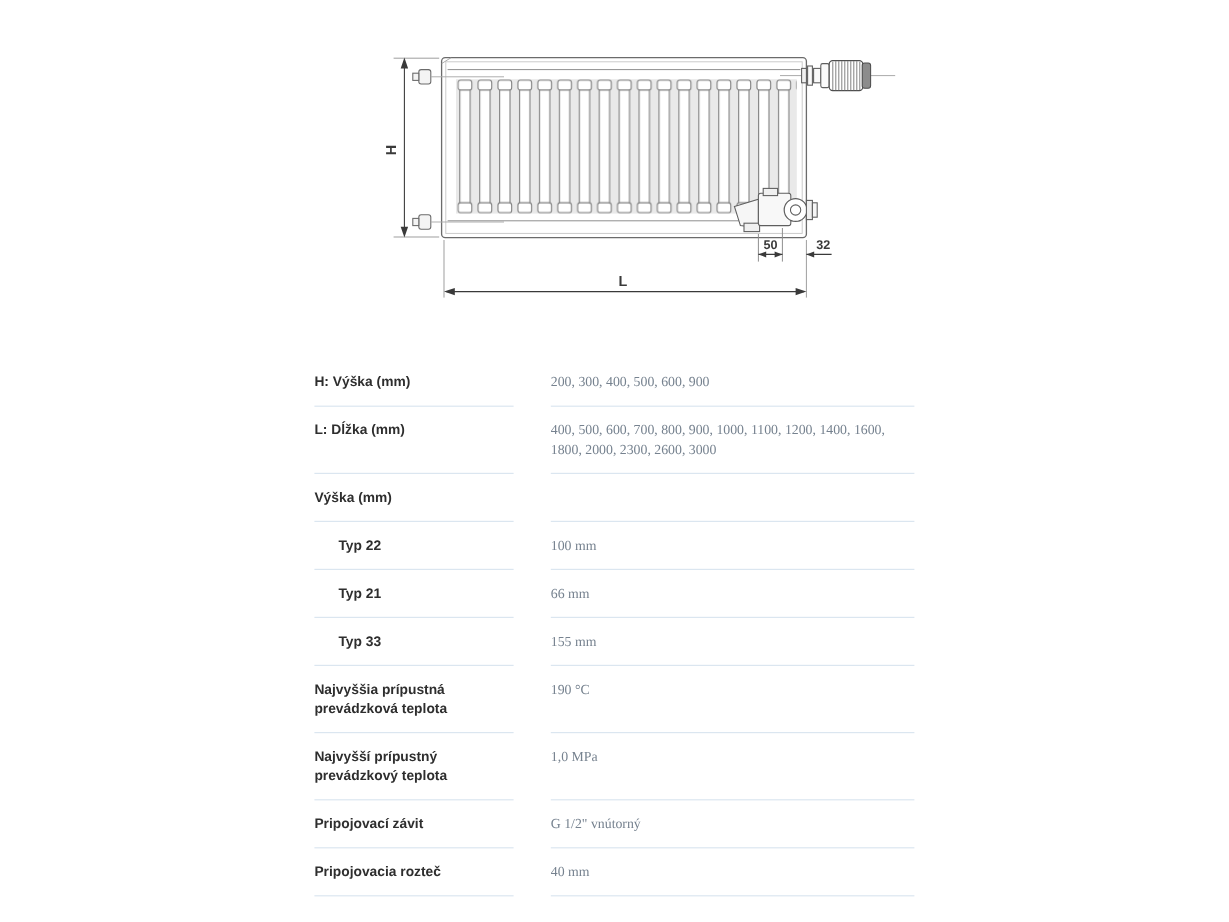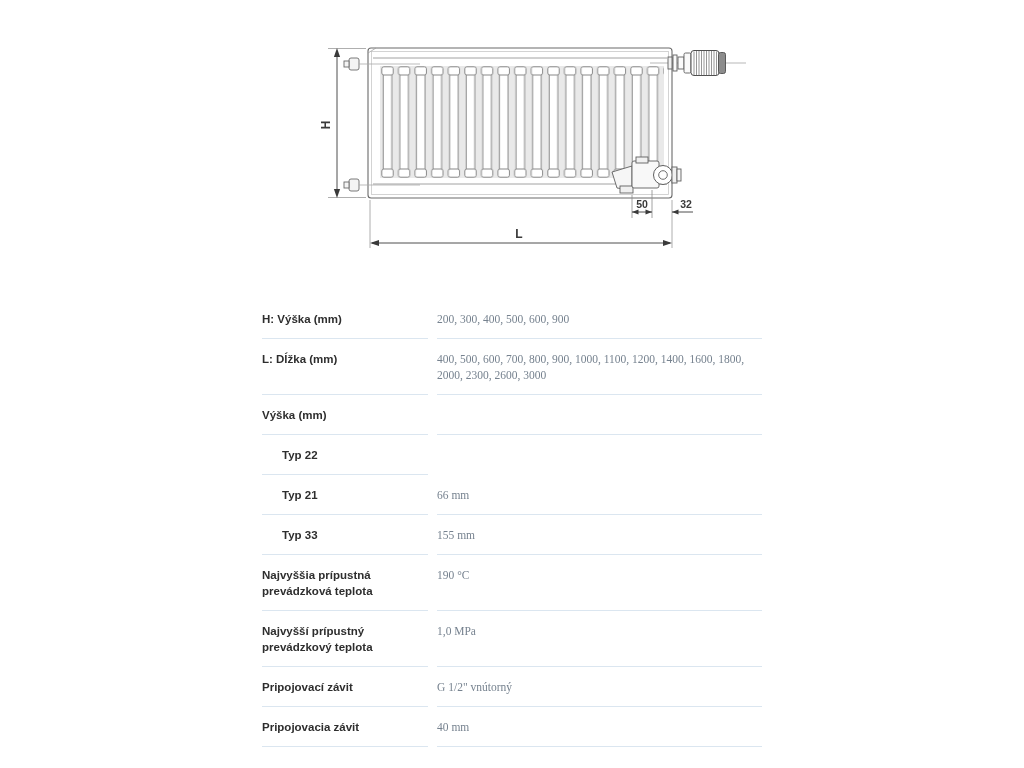--- a/index.html
+++ b/index.html
@@ -3,21 +3,21 @@
 <meta charset="utf-8">
 <style>
   html,body{margin:0;padding:0;}
   body{
     width:1024px;height:768px;background:#ffffff;
     font-family:"Liberation Sans", sans-serif;
     position:relative;overflow:hidden;
   }
   .diagram-wrap{position:absolute;left:320px;top:28px;width:430px;height:235px;}
   .spec-table{position:absolute;left:262px;top:299px;width:500px;}
-  .spec-row{display:flex;}
+  .spec-row{display:flex;gap:22px;}
   .cell{border-bottom:1px solid #dbe6f0;padding:12px 0 11px 0;
         font-size:11.5px;line-height:16px;}
   .cell-label{width:166px;margin-right:9px;font-weight:bold;color:#2e2e2e;}
   .cell-value{flex:1;color:#76828f;font-family:Liberation Serif, serif;}
   .spec-row.indent .cell-label{padding-left:20px;width:146px;}
   svg text{font-family:"Liberation Sans", sans-serif;}
   .dimtext{fill:#3a3a3a;font-size:12px;font-weight:600;}
   .dimtext-sm{fill:#3a3a3a;font-size:10.5px;font-weight:700;}
 </style>
 </head>
@@ -131,20 +131,21 @@
   <div class="spec-row">
     <div class="cell cell-label">L: Dĺžka (mm)</div>
     <div class="cell cell-value">400, 500, 600, 700, 800, 900, 1000, 1100, 1200, 1400, 1600, 1800, 2000, 2300, 2600, 3000</div>
   </div>
   <div class="spec-row">
     <div class="cell cell-label">Výška (mm)</div>
     <div class="cell cell-value"></div>
   </div>
   <div class="spec-row indent">
     <div class="cell cell-label">Typ 22</div>
+    <div class="cell cell-value">100 mm</div>
   </div>
   <div class="spec-row indent">
     <div class="cell cell-label">Typ 21</div>
     <div class="cell cell-value">66 mm</div>
   </div>
   <div class="spec-row indent">
     <div class="cell cell-label">Typ 33</div>
     <div class="cell cell-value">155 mm</div>
   </div>
   <div class="spec-row">
@@ -153,16 +154,16 @@
   </div>
   <div class="spec-row">
     <div class="cell cell-label">Najvyšší prípustný prevádzkový teplota</div>
     <div class="cell cell-value">1,0 MPa</div>
   </div>
   <div class="spec-row">
     <div class="cell cell-label">Pripojovací závit</div>
     <div class="cell cell-value">G 1/2" vnútorný</div>
   </div>
   <div class="spec-row">
-    <div class="cell cell-label">Pripojovacia závit</div>
+    <div class="cell cell-label">Pripojovacia rozteč</div>
     <div class="cell cell-value">40 mm</div>
   </div>
 </div>
 
 </body></html>

